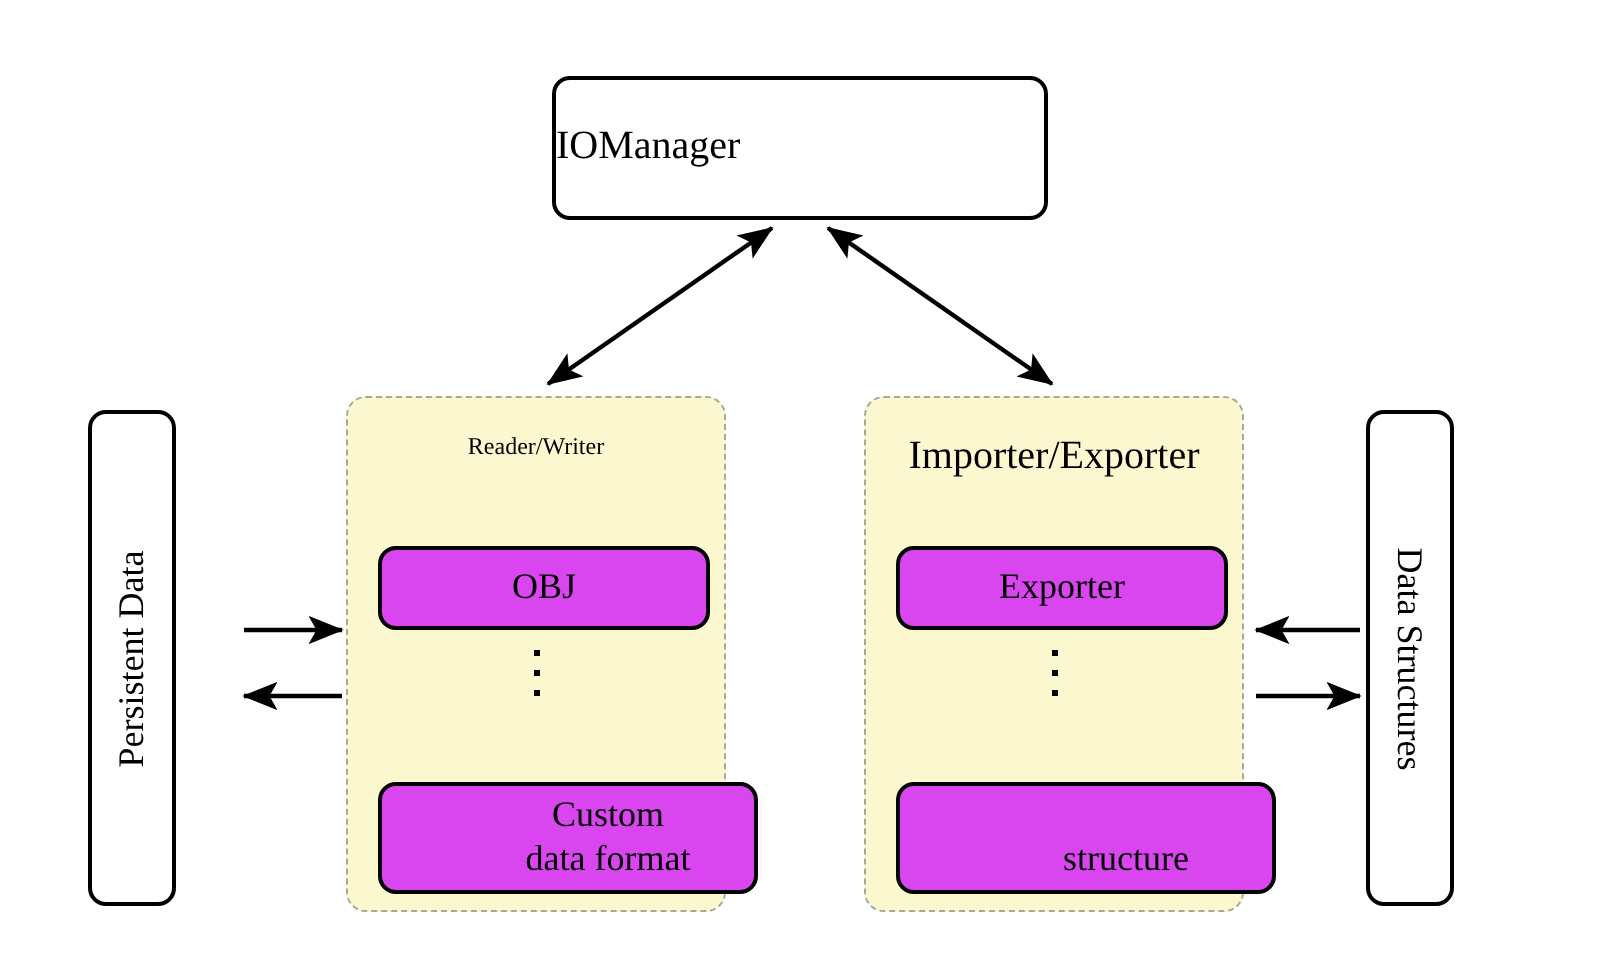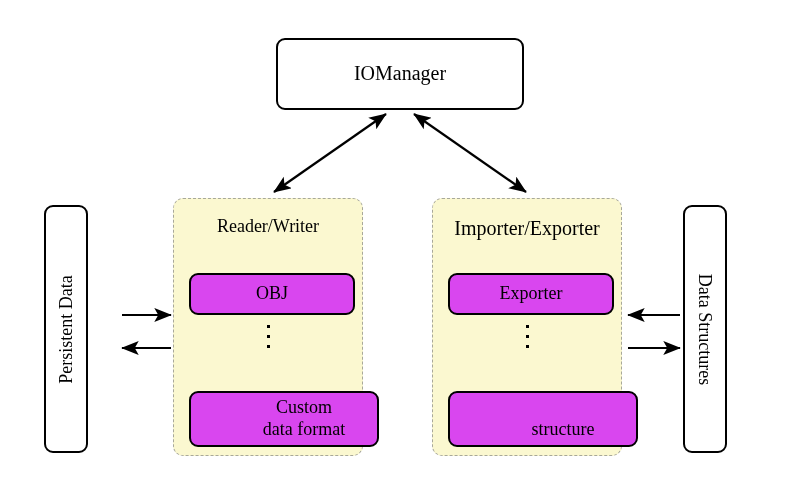--- a/index.html
+++ b/index.html
@@ -18,21 +18,21 @@
     position: relative;
     width: 800px;
     height: 489px;
     background: #ffffff;
   }
   .node {
     position: absolute;
     box-sizing: border-box;
     display: flex;
     align-items: center;
-    justify-content: center;
+    justify-content: flex-start;
     text-align: center;
     line-height: 1.18;
   }
 
   
   .manager-box {
     left: 276px;
     top: 38px;
     width: 248px;
     height: 72px;
@@ -52,21 +52,21 @@
   }
   .group-reader  { left: 173px; top: 198px; width: 190px; height: 258px; }
   .group-importer{ left: 432px; top: 198px; width: 190px; height: 258px; }
 
   .group-title {
     position: absolute;
     top: 18px;
     left: 0;
     width: 100%;
     text-align: center;
-    font-size: 18px;
+    font-size: 12px;
     line-height: 1.1;
     white-space: nowrap;
   }
   .group-importer .group-title { font-size: 20px; }
 
   
   .inner-box {
     position: absolute;
     box-sizing: border-box;
     background: #d946ef;

